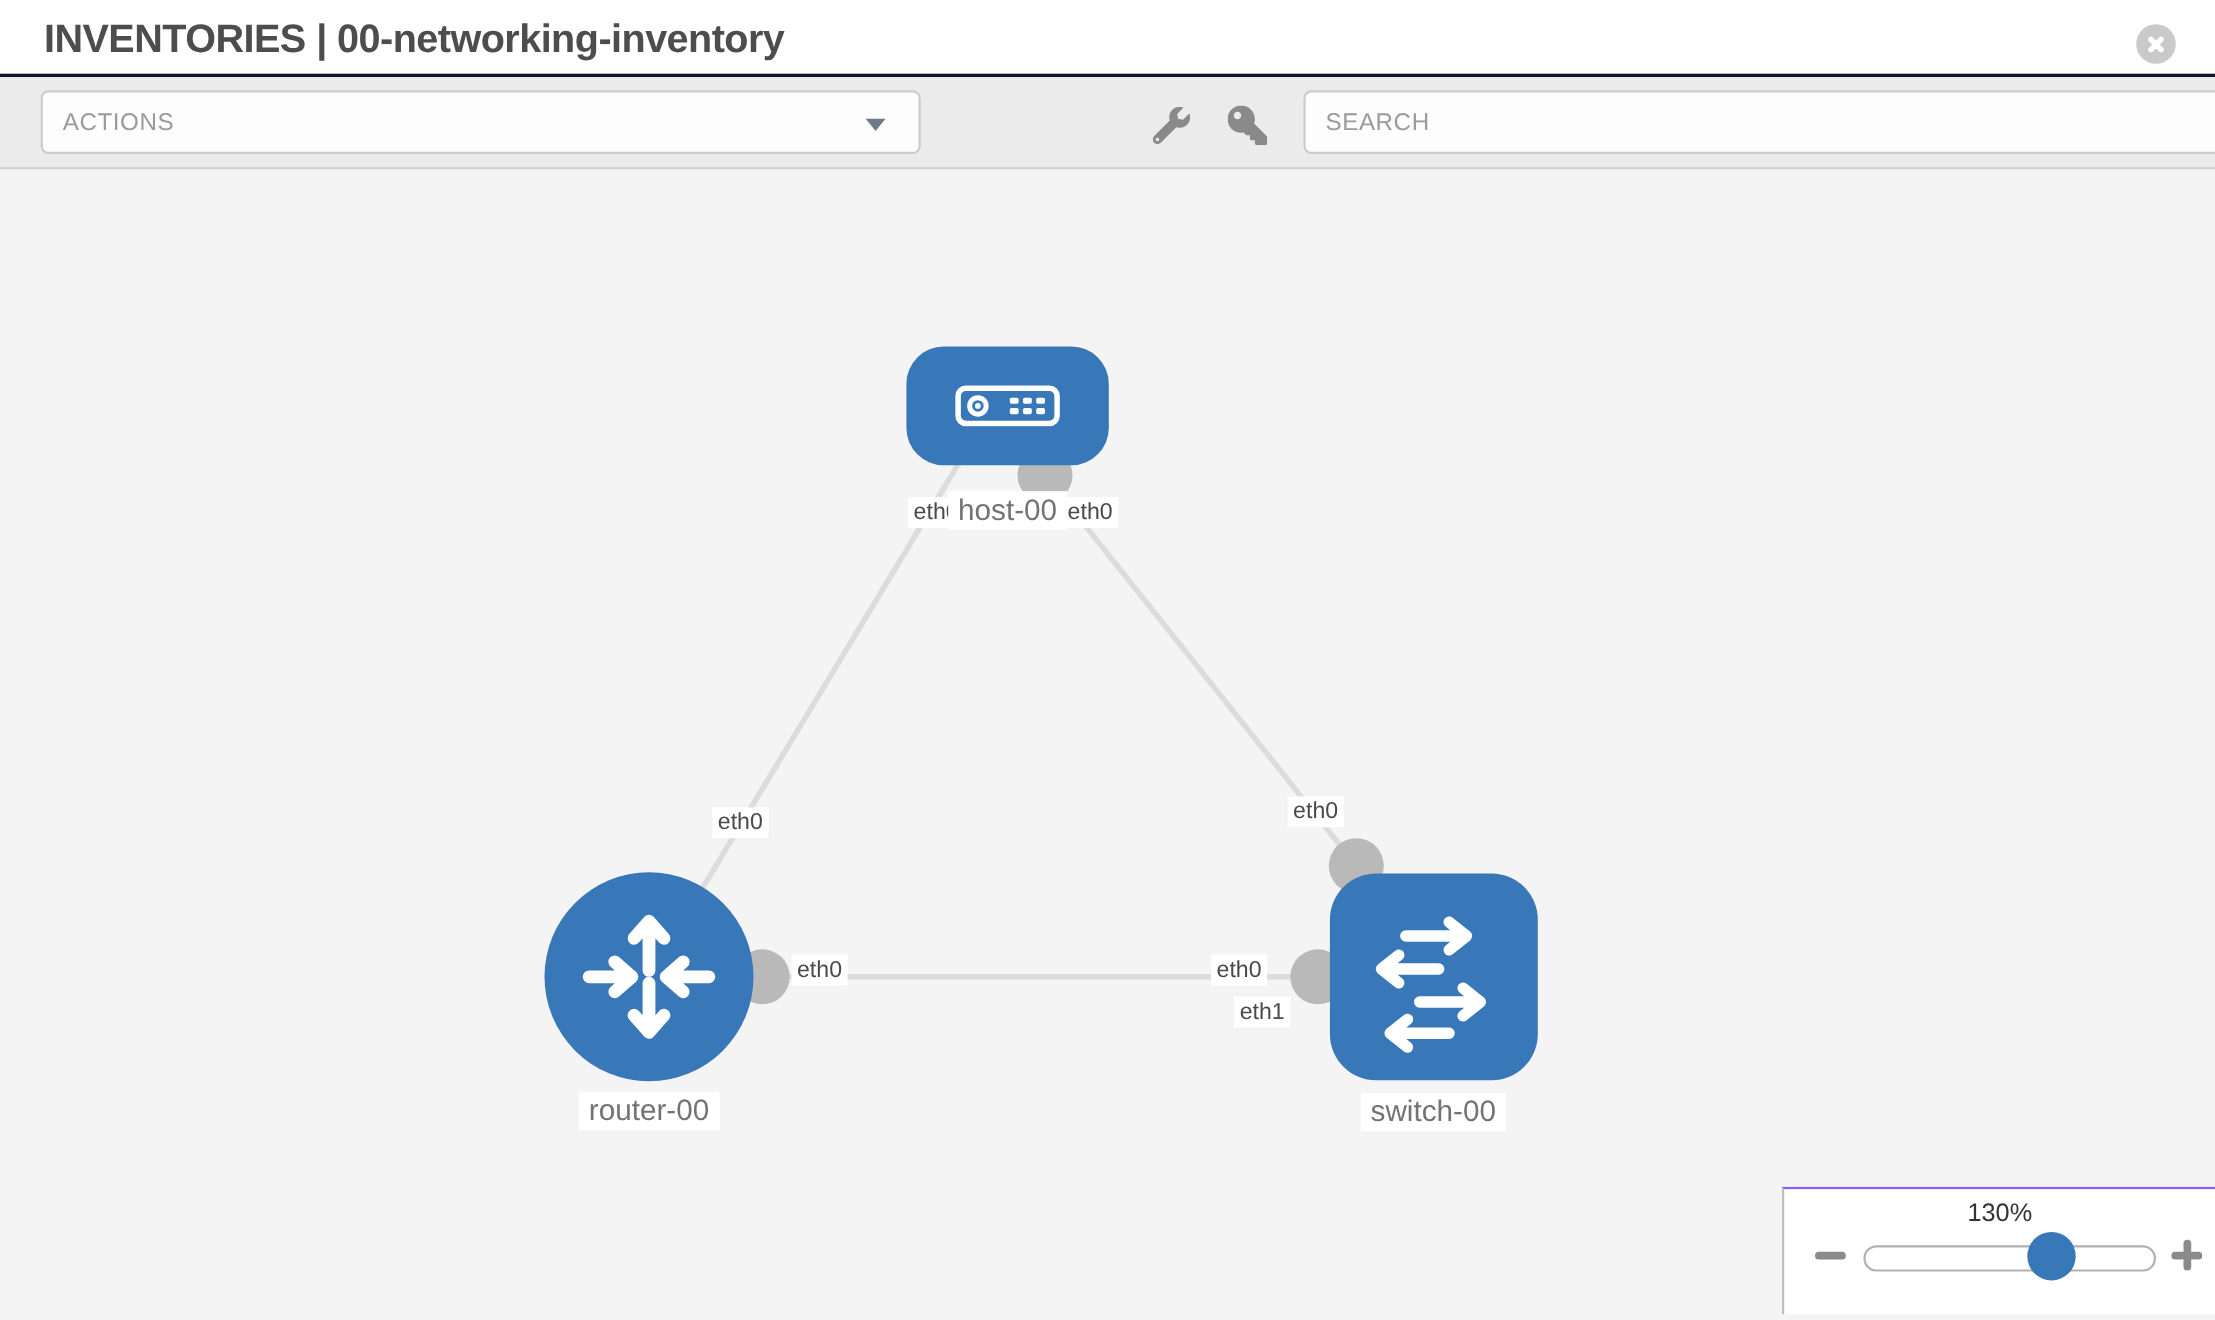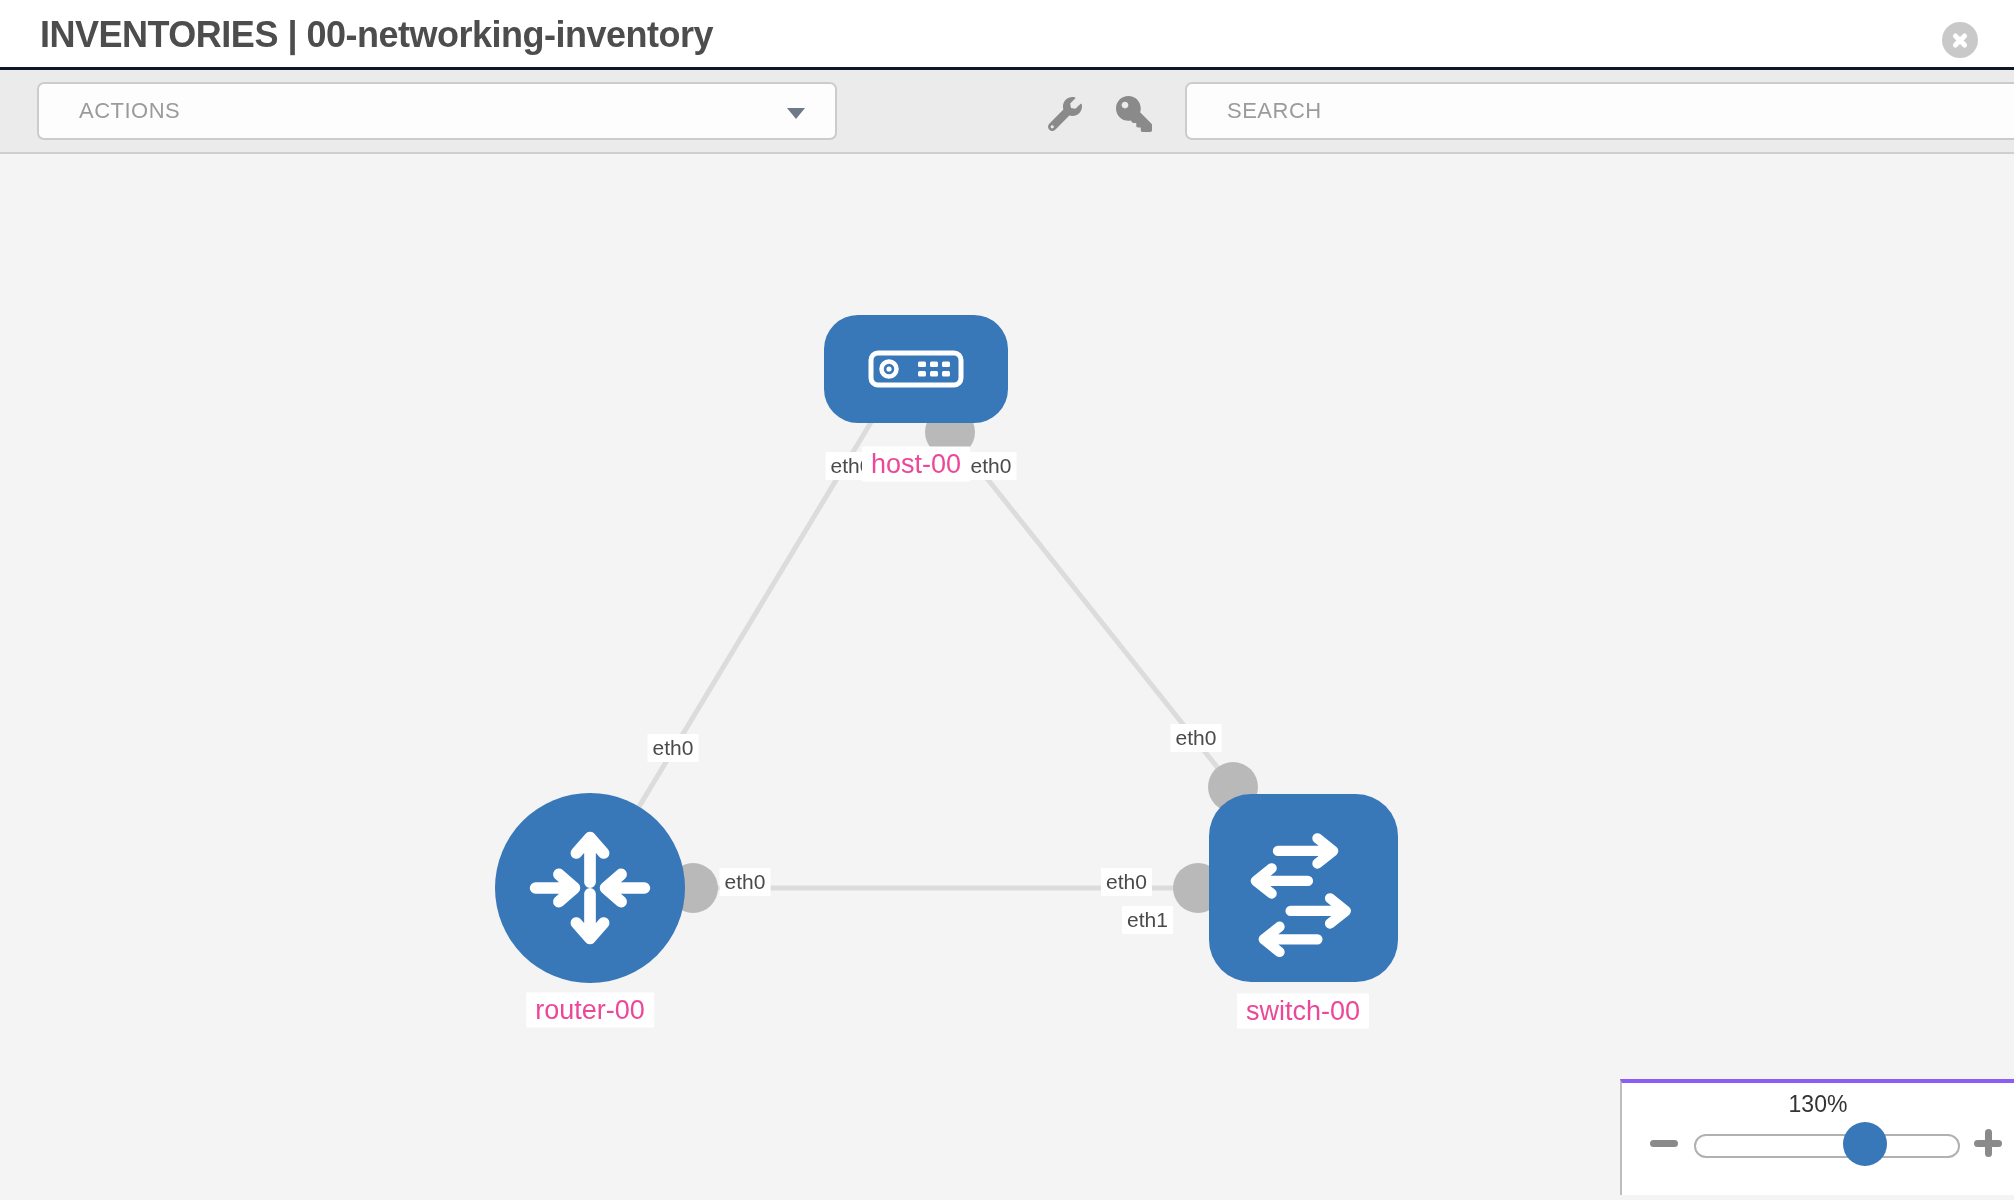--- a/index.html
+++ b/index.html
@@ -17,21 +17,21 @@
   .close-x::before, .close-x::after { content:""; position:absolute; left:-9px; top:-2.5px;
     width:18px; height:5px; border-radius:3px; background:#ffffff; }
   .close-x::before { transform:rotate(45deg); }
   .close-x::after  { transform:rotate(-45deg); }
 
   
   .toolbar { position:relative; height:84px; background:#ebebeb; border-bottom:2px solid #cfcfcf; }
   .select-box { position:absolute; top:12px; height:58px; background:#fdfdfd;
     border:2px solid #cccccc; border-radius:7px; cursor:pointer; }
   .select-box .sel-label { position:absolute; left:18px; top:0; line-height:54px;
-    font-size:22px; color:#9b9b9b; letter-spacing:0.5px;margin-left:22px; }
+    font-size:22px; color:#9b9b9b; letter-spacing:0.5px; }
   .caret { position:absolute; top:24px; width:0; height:0;
     border-left:9px solid transparent; border-right:9px solid transparent;
     border-top:11px solid #6e7a87; }
   .actions-box { left:37px; width:800px; }
   .actions-box .caret { right:30px; }
   .search-box { left:1185px; width:961px; }
   .search-box .caret { right:28px; }
   .tool-btn { position:absolute; top:26px; width:36px; height:36px; background:none;
     border:none; cursor:pointer; }
   .tool-btn svg { display:block; }
@@ -42,26 +42,26 @@
   .canvas { position:relative; height:1041px; background:#f4f4f4; overflow:hidden; }
   .net-svg { position:absolute; left:0; top:0; z-index:1; }
   .node { position:absolute; z-index:2; background:#3877b8; cursor:pointer;
     display:flex; align-items:center; justify-content:center; }
   .node-host { left:824px; top:161px; width:184px; height:108px; border-radius:34px; }
   .node-router { left:495px; top:639px; width:190px; height:190px; border-radius:50%; }
   .node-switch { left:1209px; top:640px; width:189px; height:188px; border-radius:42px; }
   .iface-label { position:absolute; z-index:3; background:#ffffff; color:#4a4a4a;
     font-size:21px; padding:2px 5px; white-space:nowrap; }
   .centered { transform:translate(-50%,-50%); }
-  .node-label { position:absolute; z-index:4; background:#ffffff; color:#ec4899;
+  .node-label { position:absolute; z-index:4; background:#ffffff; color:#737373;
     font-size:27px; padding:2px 9px; white-space:nowrap; transform:translate(-50%,-50%); }
 
   
   .zoom-panel { position:absolute; z-index:5; left:1620px; top:925px; width:394px; height:116px;
-    background:#ffffff; border-top:4px solid #8b5cf6; border-left:2px solid #bdbdbd; }
+    background:#ffffff; border-top:2px solid #8b5cf6; border-left:2px solid #bdbdbd; }
   .zoom-value { position:absolute; left:0; right:0; top:8px; text-align:center;
     font-size:23px; color:#333333; }
   .zoom-minus { position:absolute; left:28px; top:57px; width:28px; height:7px;
     border-radius:4px; background:#8a8a8a; cursor:pointer; }
   .zoom-track { position:absolute; left:72px; top:51px; width:266px; height:24px;
     background:#ffffff; border:2px solid #b1b1b1; border-radius:14px; cursor:pointer; }
   .zoom-thumb { position:absolute; left:221px; top:39px; width:44px; height:44px;
     border-radius:50%; background:#3877b8; cursor:grab; }
   .zoom-plus { position:absolute; left:352px; top:46px; width:28px; height:28px; cursor:pointer; }
   .zoom-plus::before { content:""; position:absolute; left:0; top:10.5px; width:28px; height:7px;

